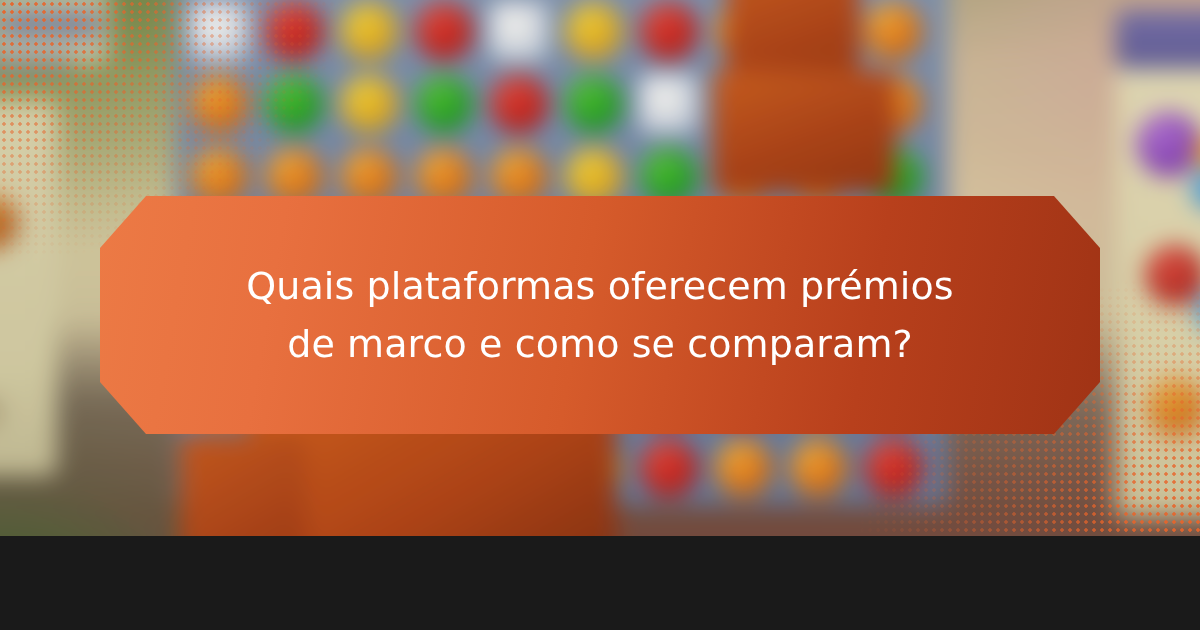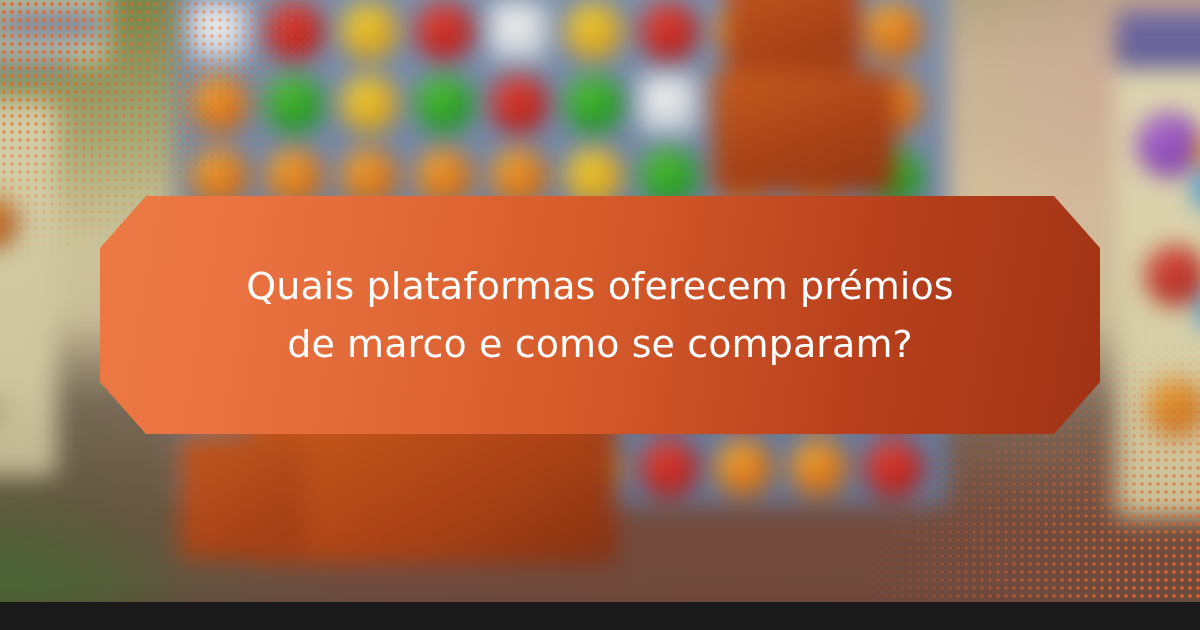--- a/index.html
+++ b/index.html
@@ -3,21 +3,21 @@
 <meta charset="utf-8">
 <style>
   html, body {
     margin: 0;
     padding: 0;
     background: #1a1a1a;
   }
   #stage {
     position: relative;
     width: 1200px;
-    height: 602px;
+    height: 536px;
     overflow: hidden;
     font-family: "DejaVu Sans", sans-serif;
   }
 
   
   .bg-layer {
     position: absolute;
     inset: 0;
     overflow: hidden;
   }

